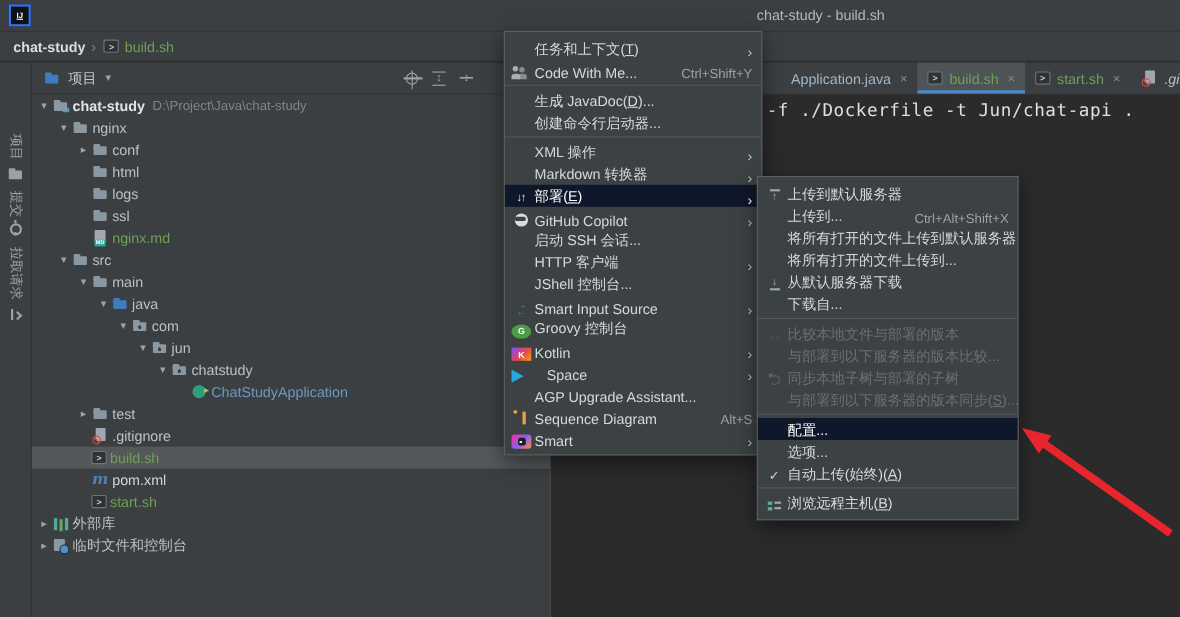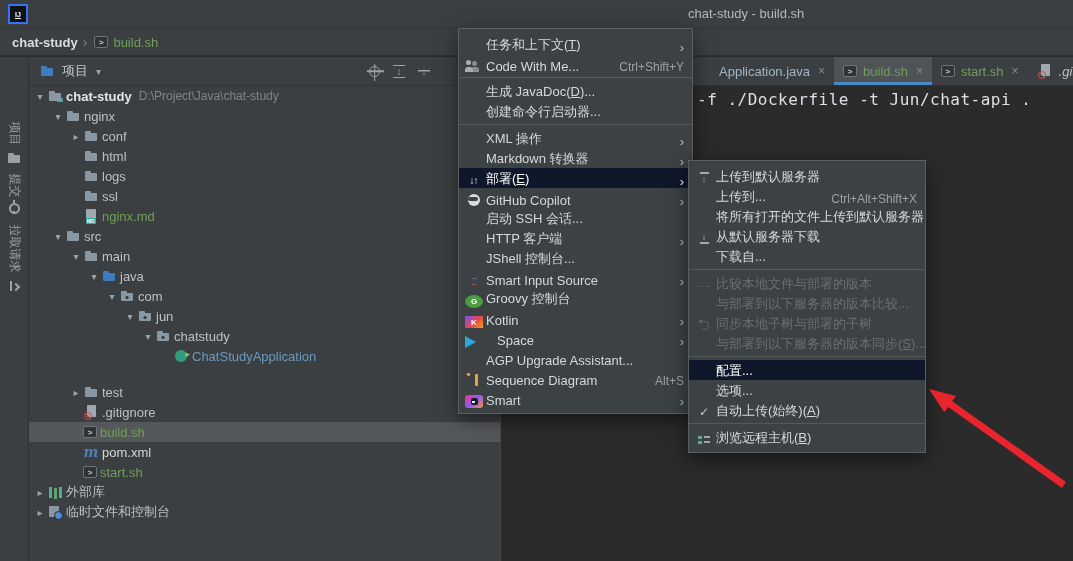--- a/index.html
+++ b/index.html
@@ -293,21 +293,21 @@
           <span class="ic icon-package"></span>
           <span class="t-label">chatstudy</span>
           <span class="t-path"></span>
         </div>
         <div class="tree-row" style="padding-left: 130px;">
           <span class="chev"></span>
           <span class="ic icon-class-boot"></span>
           <span class="t-label" style="color: rgb(108, 153, 191);">ChatStudyApplication</span>
           <span class="t-path"></span>
         </div>
-        <div class="tree-row" style="padding-left: 40px; margin-top: 16px;">
+        <div class="tree-row" style="padding-left: 40px;">
           <span class="chev chev-right"></span>
           <span class="ic icon-folder"></span>
           <span class="t-label">test</span>
           <span class="t-path"></span>
         </div>
         <div class="tree-row" style="padding-left: 40px;">
           <span class="chev"></span>
           <span class="ic icon-gitignore"></span>
           <span class="t-label">.gitignore</span>
           <span class="t-path"></span>
@@ -502,20 +502,26 @@
         <span class="mi-shortcut">Ctrl+Alt+Shift+X</span>
 
       </div>
       <div class="menu-item">
         <span class="ic"></span>
         <span class="mi-label mnem">将所有打开的文件上传到默认服务器</span>
         <span class="mi-shortcut"></span>
 
       </div>
       <div class="menu-item">
+        <span class="ic"></span>
+        <span class="mi-label mnem">将所有打开的文件上传到...</span>
+        <span class="mi-shortcut"></span>
+
+      </div>
+      <div class="menu-item">
         <span class="ic icon-download"></span>
         <span class="mi-label mnem">从默认服务器下载</span>
         <span class="mi-shortcut"></span>
 
       </div>
       <div class="menu-item">
         <span class="ic"></span>
         <span class="mi-label mnem">下载自...</span>
         <span class="mi-shortcut"></span>
 

